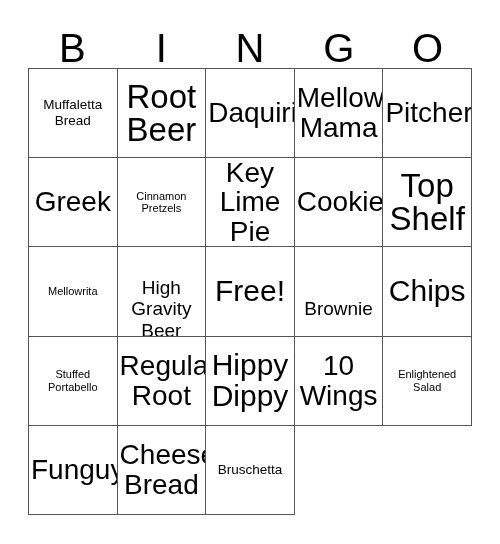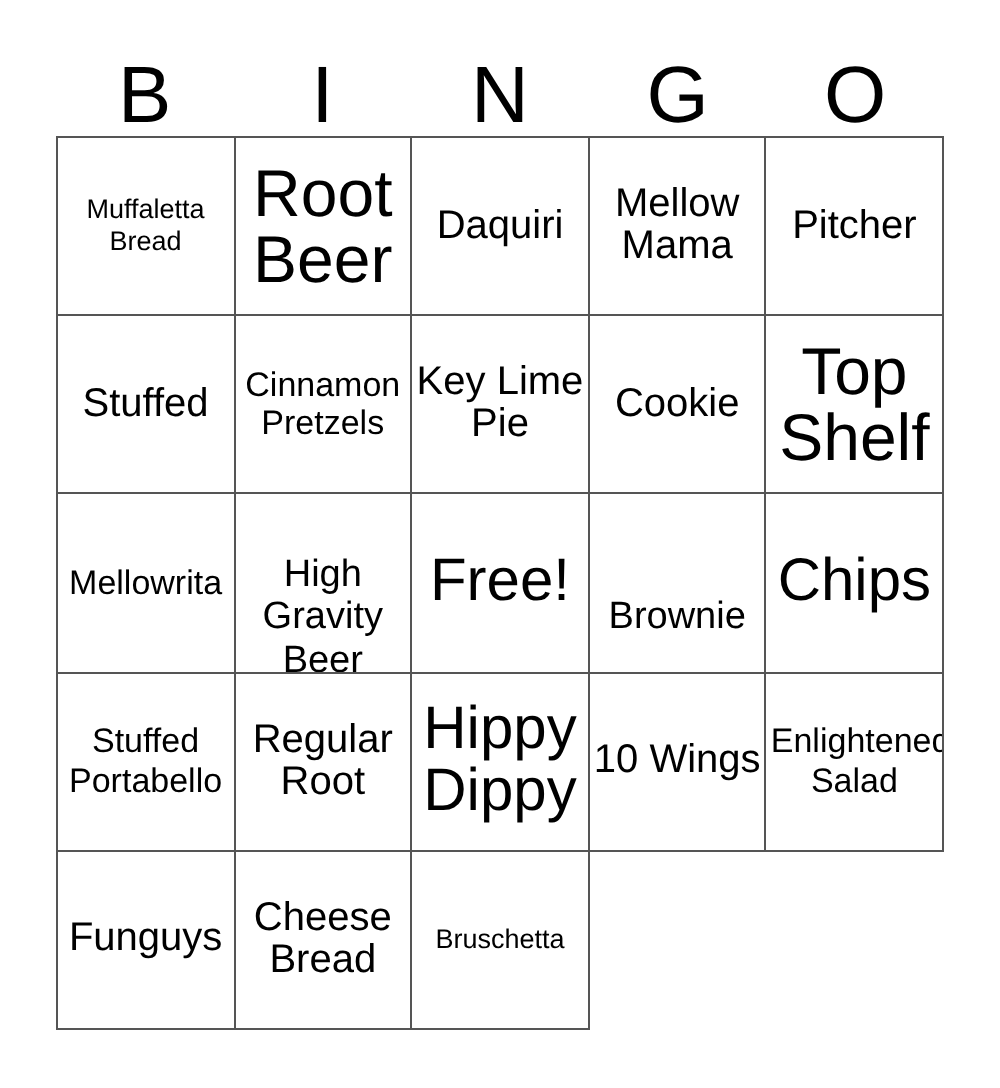--- a/index.html
+++ b/index.html
@@ -65,23 +65,23 @@
     background: #ffffff;
   }
   .cell-text {
     display: block;
     width: 100%;
     line-height: 1.02;
     word-break: normal;
   }
   
   .fs-xs .cell-text { font-size: 13.5px; line-height: 1.18; }
-  .fs-s  .cell-text { font-size: 17px;   line-height: 1.15; }
+  .fs-s  .cell-text { font-size: 11px;   line-height: 1.15; }
   .fs-m  .cell-text { font-size: 19px;   line-height: 1.12; margin-top: 35px; }
-  .fs-l  .cell-text { font-size: 20px;   line-height: 1.06; }
+  .fs-l  .cell-text { font-size: 28px;   line-height: 1.06; }
   .fs-xl .cell-text { font-size: 30px;   line-height: 1.03; }
   .fs-xxl .cell-text { font-size: 33px;  line-height: 1.0; }
 </style>
 </head>
 <body>
 
 <div class="card">
 
   <div class="header-row">
     <div class="header-cell">B</div>
@@ -101,21 +101,21 @@
       <div class="cell fs-l">
         <span class="cell-text">Daquiri</span>
       </div>
       <div class="cell fs-l">
         <span class="cell-text">Mellow Mama</span>
       </div>
       <div class="cell fs-l">
         <span class="cell-text">Pitcher</span>
       </div>
       <div class="cell fs-l">
-        <span class="cell-text">Stuffed</span>
+        <span class="cell-text">Greek</span>
       </div>
       <div class="cell fs-s">
         <span class="cell-text">Cinnamon Pretzels</span>
       </div>
       <div class="cell fs-l">
         <span class="cell-text">Key Lime Pie</span>
       </div>
       <div class="cell fs-l">
         <span class="cell-text">Cookie</span>
       </div>

